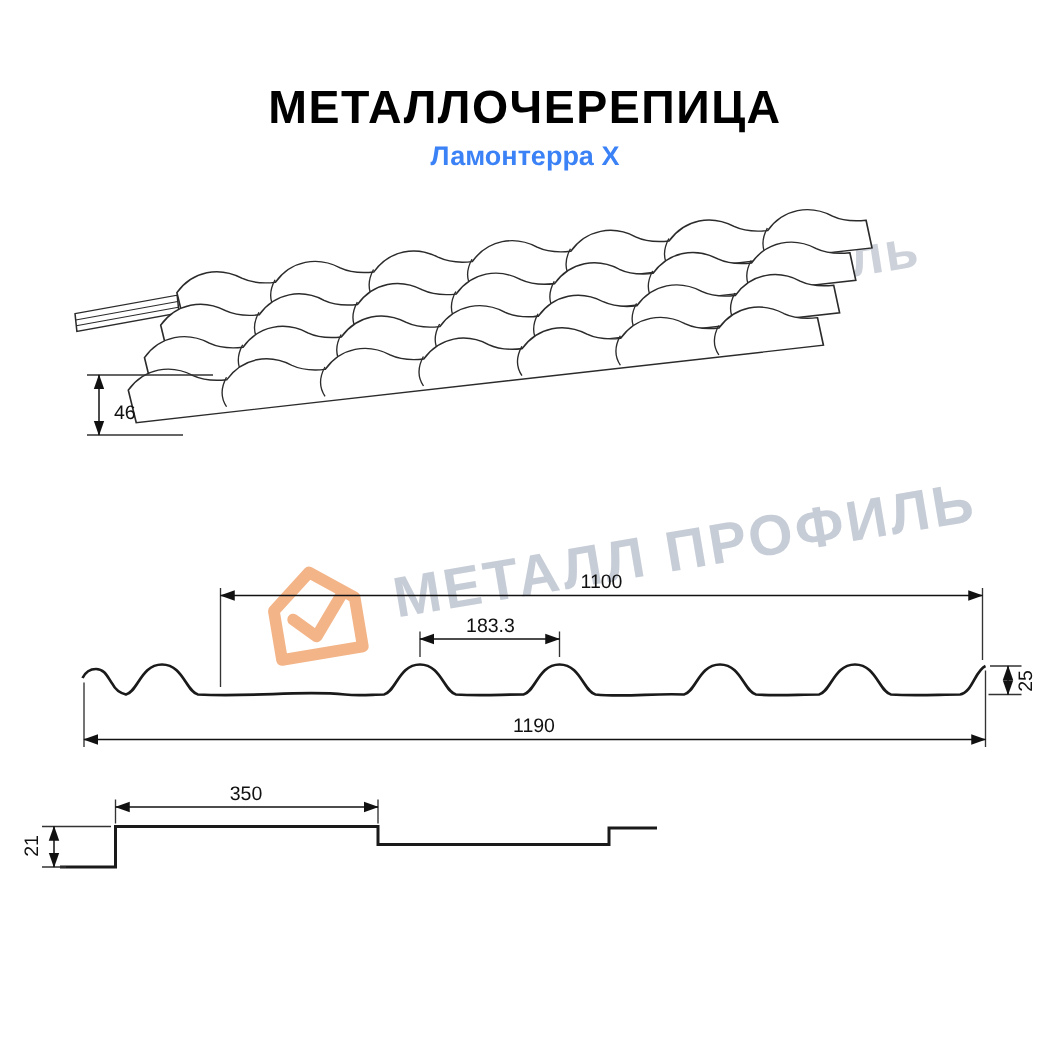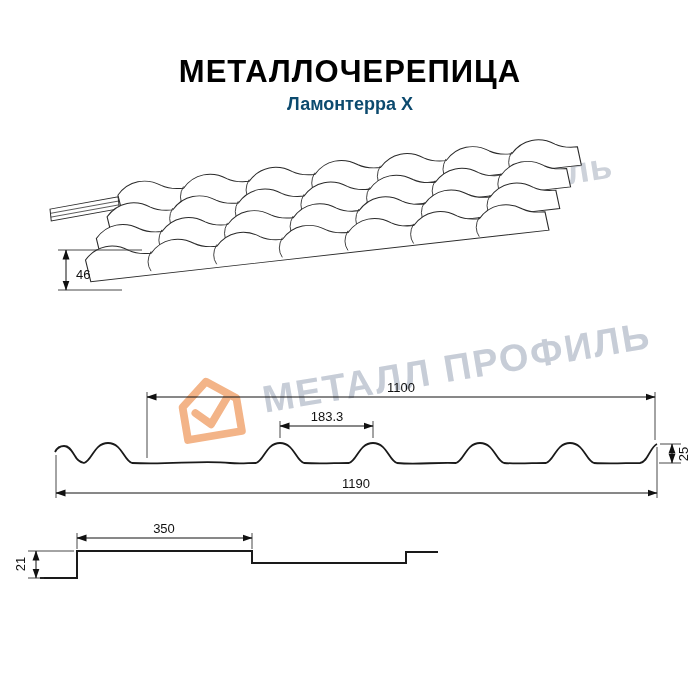--- a/index.html
+++ b/index.html
@@ -1,21 +1,21 @@
 <!DOCTYPE html>
 <html><head>
 <meta charset="utf-8">
 <style>
   html,body{margin:0;padding:0;background:#fff;}
   #page{position:relative;width:700px;height:612px;background:#ffffff;overflow:hidden;
         font-family:"Liberation Sans", sans-serif;}
   .title{position:absolute;top:54px;left:0;width:700px;text-align:center;
          font-size:31px;font-weight:bold;letter-spacing:1px;color:#000;z-index:3;}
   .subtitle{position:absolute;top:94px;left:0;width:700px;text-align:center;
-         font-size:18px;font-weight:bold;color:#0c4a6e;z-index:3;}
+         font-size:18px;font-weight:bold;color:#3b82f6;z-index:3;}
   .watermark{position:absolute;display:flex;align-items:center;z-index:1;
              transform-origin:left center;white-space:nowrap;}
   .wm-top{left:368px;top:173px;gap:10px;transform:rotate(-9deg);}
   .wm-main{left:172px;top:376px;gap:14px;transform:rotate(-9.5deg);}
   .wm-text{font-weight:bold;}
   .wm-top .wm-text{font-size:36px;color:#cdd2da;letter-spacing:1px;}
   .wm-main .wm-text{font-size:38px;color:#c7cdd7;letter-spacing:2px;}
   svg.drawing{position:absolute;left:0;top:0;z-index:2;}
   .dim{font-family:"Liberation Sans", sans-serif;font-size:13px;fill:#111;}
 </style>

